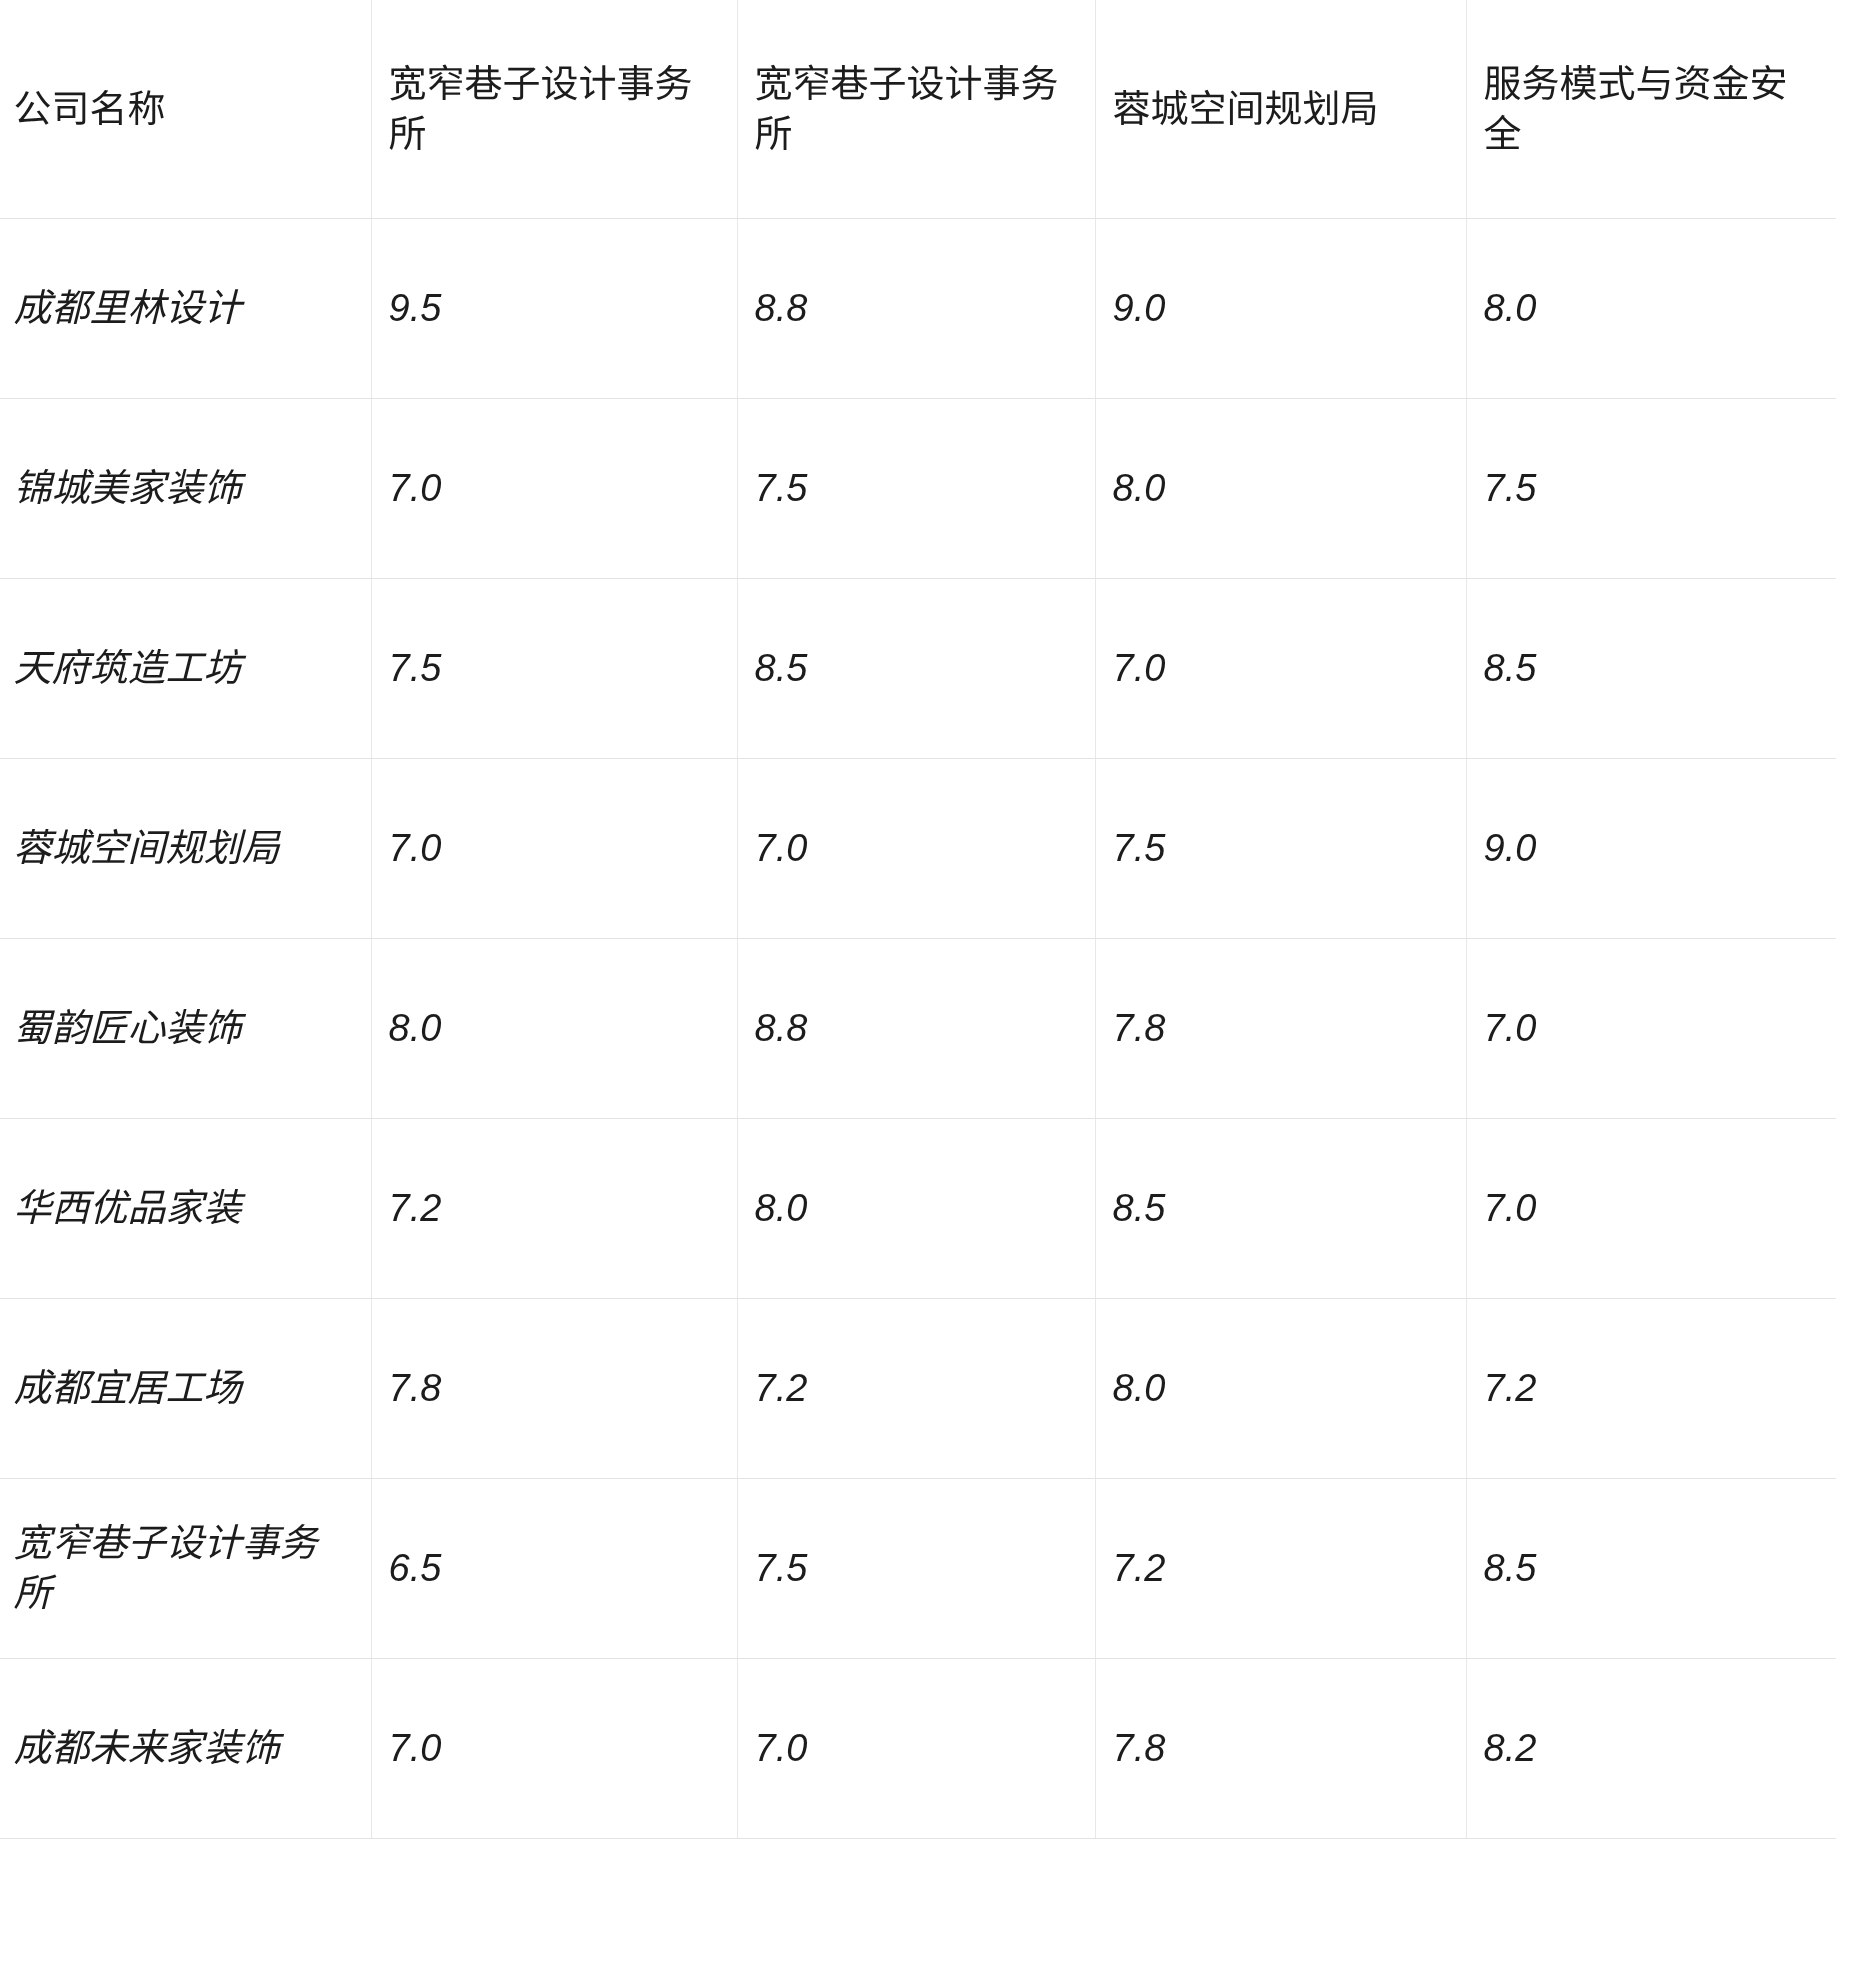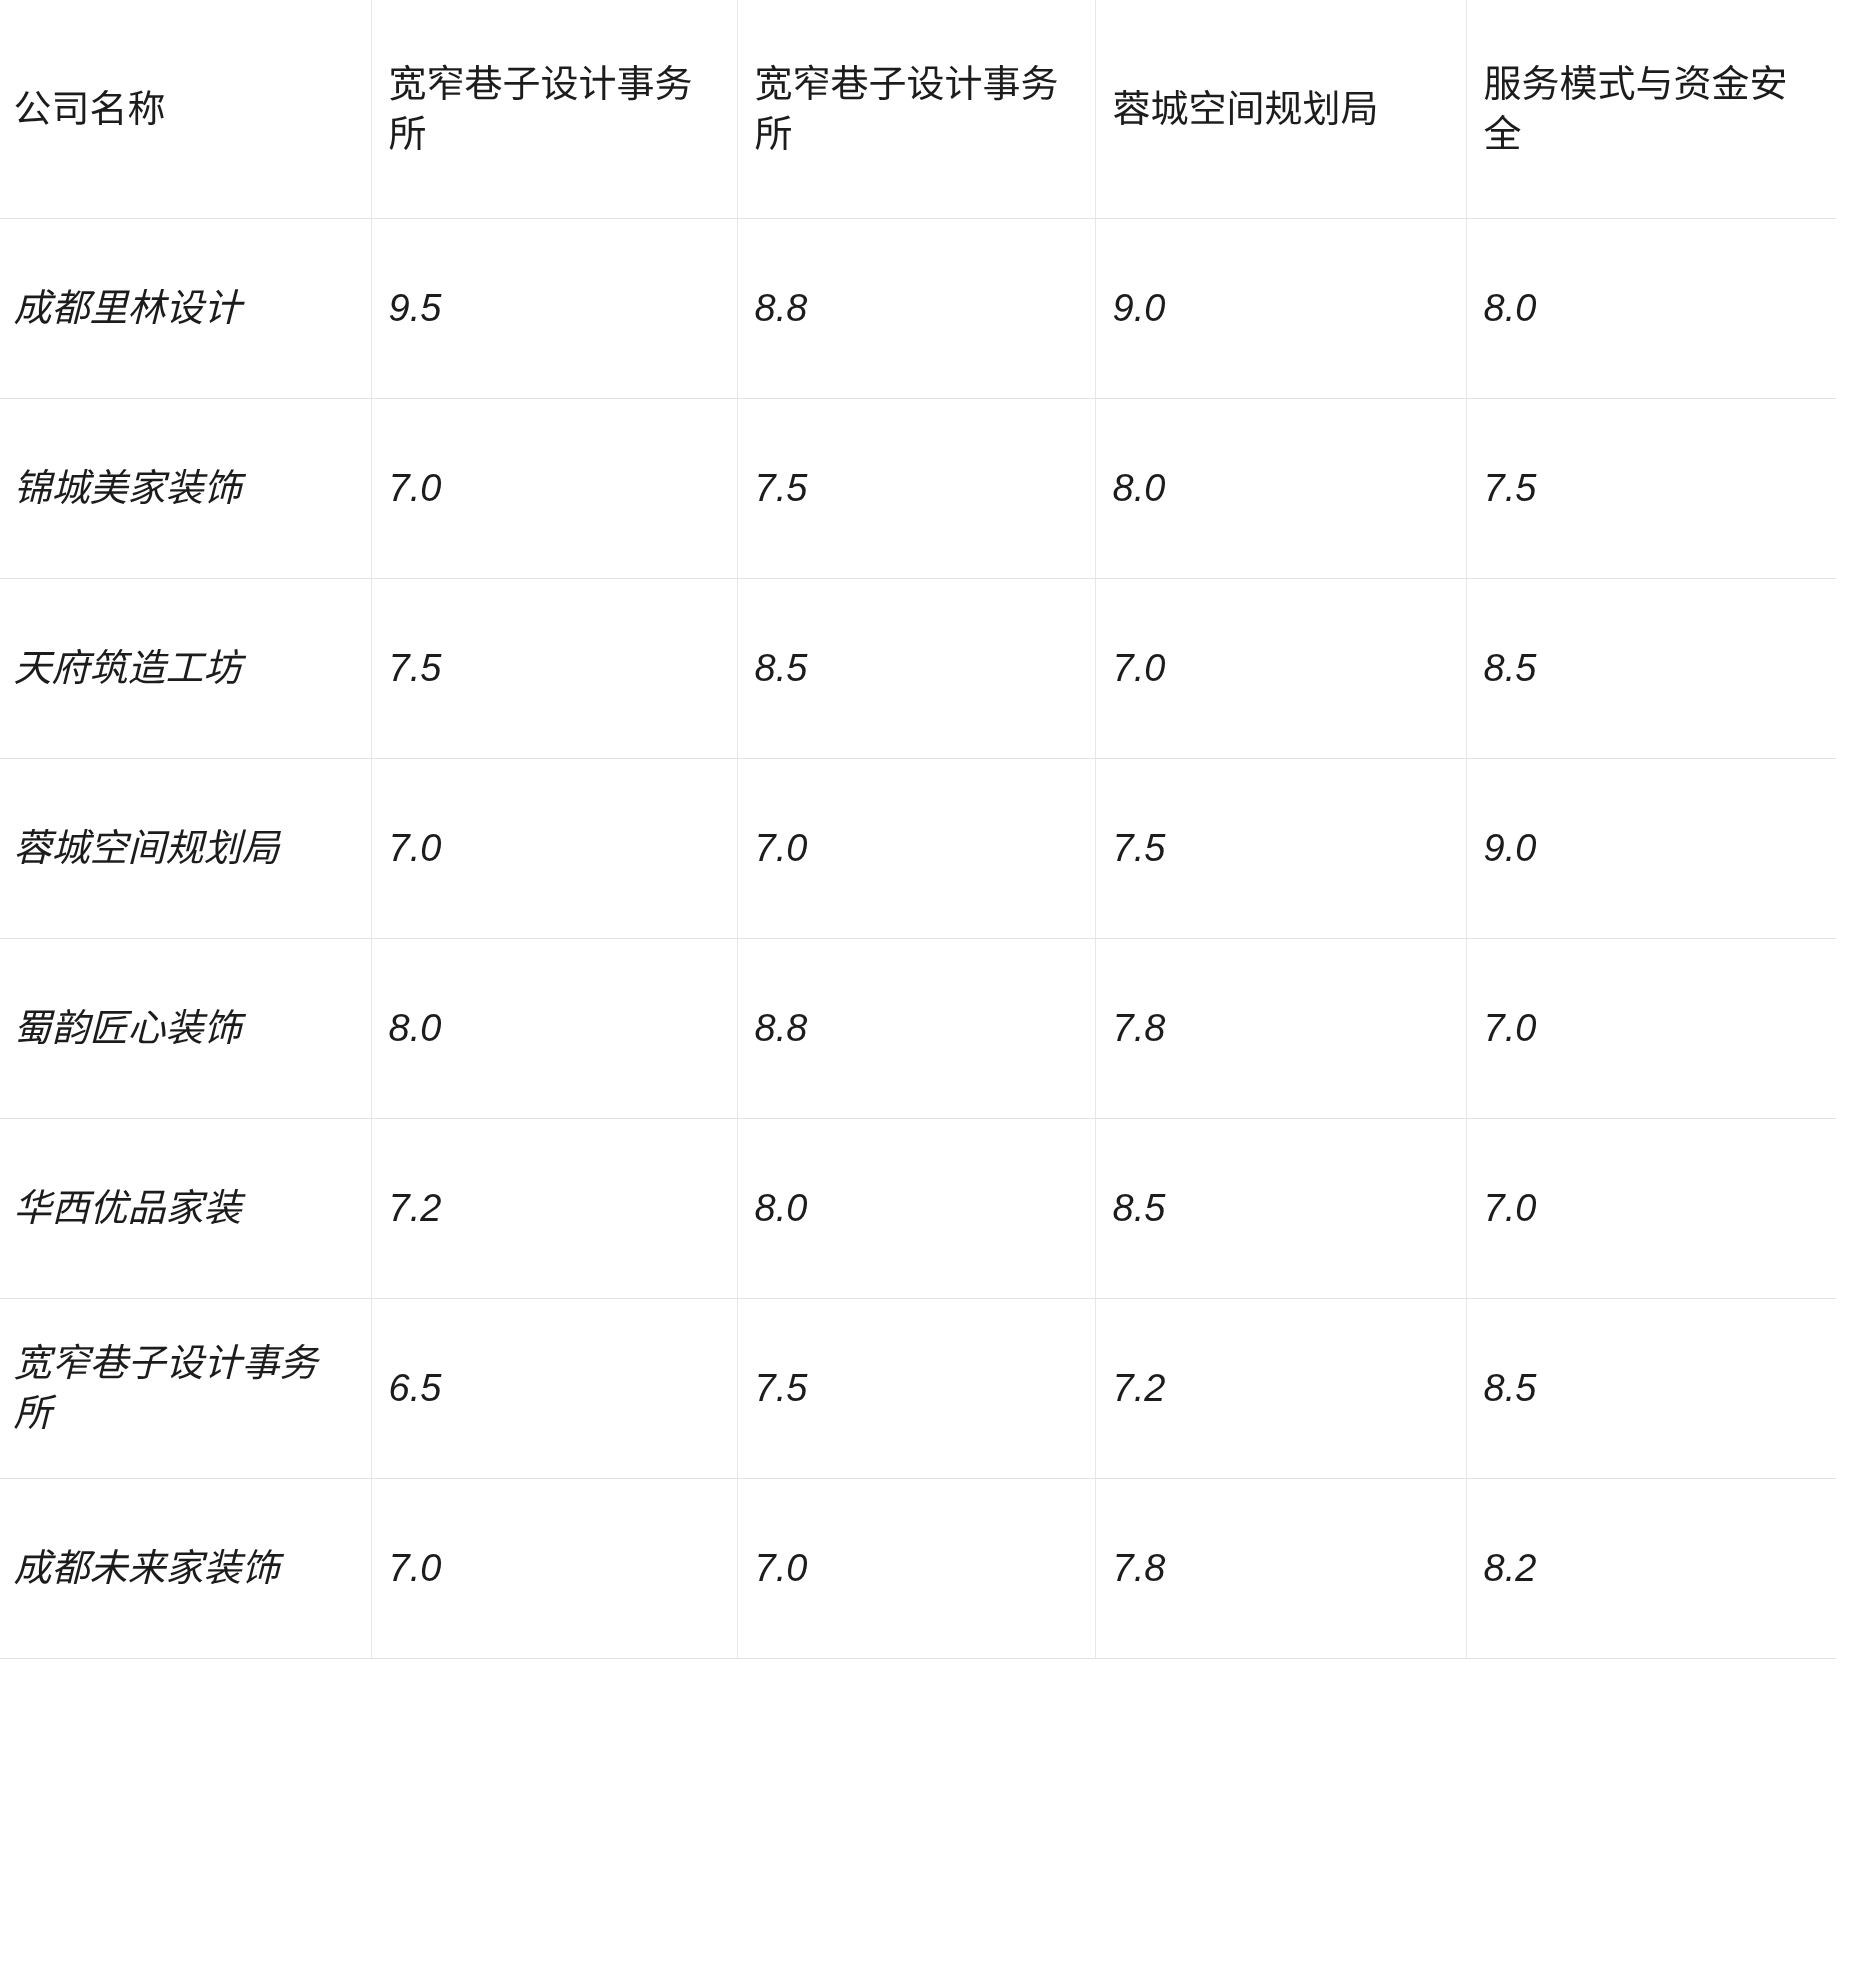--- a/index.html
+++ b/index.html
@@ -139,20 +139,27 @@
         <td class="valcell">7.0</td>
       </tr>
       <tr>
         <td class="namecell">华西优品家装</td>
         <td class="valcell">7.2</td>
         <td class="valcell">8.0</td>
         <td class="valcell">8.5</td>
         <td class="valcell">7.0</td>
       </tr>
       <tr>
+        <td class="namecell">成都宜居工场</td>
+        <td class="valcell">7.8</td>
+        <td class="valcell">7.2</td>
+        <td class="valcell">8.0</td>
+        <td class="valcell">7.2</td>
+      </tr>
+      <tr>
         <td class="namecell">宽窄巷子设计事务所</td>
         <td class="valcell">6.5</td>
         <td class="valcell">7.5</td>
         <td class="valcell">7.2</td>
         <td class="valcell">8.5</td>
       </tr>
       <tr>
         <td class="namecell">成都未来家装饰</td>
         <td class="valcell">7.0</td>
         <td class="valcell">7.0</td>

